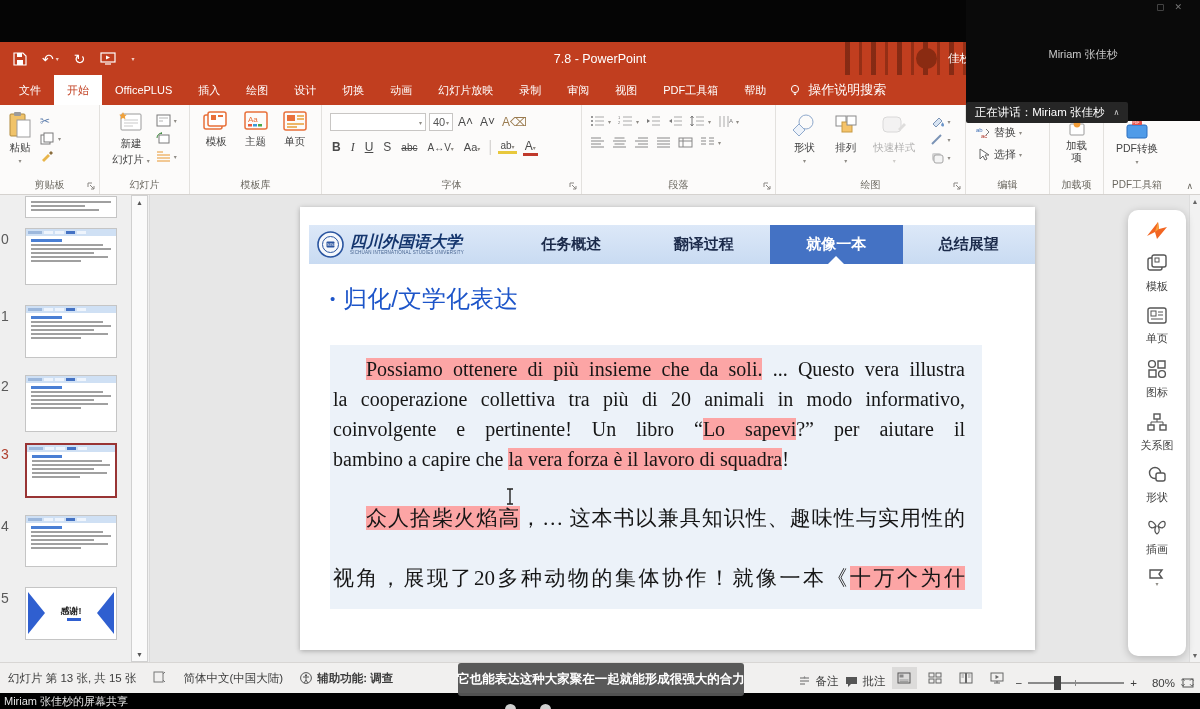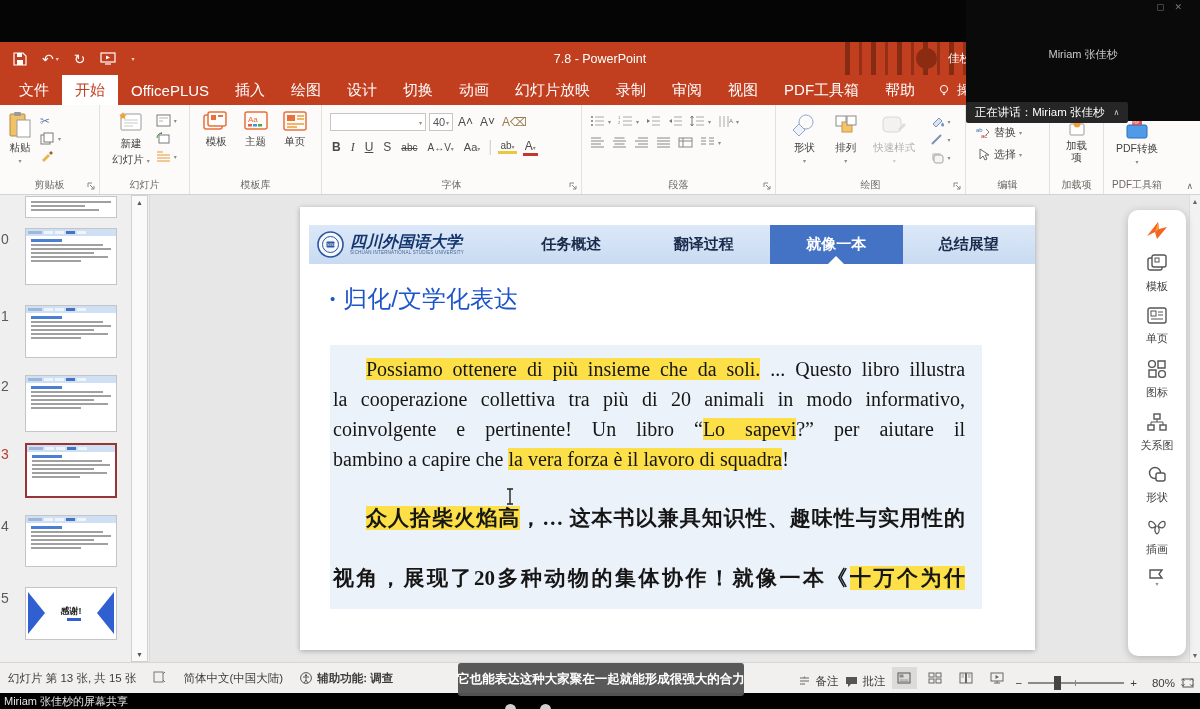--- a/index.html
+++ b/index.html
@@ -27,21 +27,21 @@
   .qat { display:flex; align-items:center; gap:15px; margin-left:13px; font-size:13px; }
   .qat .it { display:flex; align-items:center; gap:2px; cursor:default; }
   .qat .caret { font-size:6px; color:#f3cfc4; }
   .tb-title { position:absolute; left:0; width:1200px; text-align:center; font-size:12.5px; color:#fff; }
   .tb-stripes { position:absolute; left:845px; top:0; width:122px; height:33px;
     background:repeating-linear-gradient(90deg,#7c2712 0 5px,transparent 5px 14px,#8d2c14 14px 17px,transparent 17px 26px); opacity:.85; }
   .tb-avatar { position:absolute; left:916px; top:6px; width:21px; height:21px; border-radius:50%; background:#8a2b12; }
   .tb-account { position:absolute; left:948px; top:9px; font-size:11.5px; color:#fff; }
 
   .tabrow { height:30px; background:#c13e1f; display:flex; align-items:stretch; padding-left:6px; }
-  .rtab { display:flex; align-items:center; padding:0 13px; color:#fff; font-size:15px; white-space:nowrap; }
+  .rtab { display:flex; align-items:center; padding:0 13px; color:#fff; font-size:11px; white-space:nowrap; }
   .rtab.active { background:#fff; color:#c13e1f; }
   .tab-search { display:flex; align-items:center; gap:7px; color:#fff; font-size:13px; margin-left:10px; }
   .bulb { width:12px; height:12px; }
 
   .ribbon { position:relative; height:90px; background:#fcfbfa; border-bottom:1px solid #d5d2cf; display:flex; }
   .rgroup { position:relative; border-right:1px solid #e3e1de; flex:0 0 auto; }
   .glabel { position:absolute; bottom:2px; left:0; width:100%; text-align:center; font-size:10px; color:#6a675f; }
   .launcher { position:absolute; right:3px; bottom:3px; width:9px; height:9px; }
   .grow { position:absolute; top:6px; left:0; width:100%; height:64px; display:flex; }
   .caret { font-size:6px; color:#8f8c86; }
@@ -91,22 +91,22 @@
     border-right:8px solid transparent; border-bottom:8px solid #fff; }
   .stitle { position:absolute; left:30px; top:76px; font-size:24px; color:#1d55c9; }
   .stitle .bullet { font-size:15px; vertical-align:3px; margin-right:8px; }
   .tintbox { position:absolute; left:30px; top:138px; width:652px; height:264px; background:#ecf2f9; }
   .paras { margin:9px 17px 0 3px; }
   .pline { font-family:"Liberation Serif","DejaVu Serif",serif; color:#161616; text-align:justify; text-align-last:justify; }
   .pline.last { text-align-last:left; }
   .pline.first { text-indent:33px; }
   .para-it .pline { font-size:20px; line-height:30px; }
   .para-zh { margin-top:19px; }
-  .para-zh .pline { font-size:21px; line-height:32px; font-weight:bold;margin-top:28px; }
-  .hl { background:#fde047; }
+  .para-zh .pline { font-size:21px; line-height:32px; font-weight:normal;margin-top:28px; }
+  .hl { background:#fca5a5; }
   .ibeam { position:absolute; left:205px; top:281px; }
 
   
   .sidebar { position:absolute; left:1128px; top:15px; width:58px; height:446px; background:#fff; border-radius:10px;
     box-shadow:0 2px 8px rgba(0,0,0,.22); display:flex; flex-direction:column; align-items:center; padding-top:10px; z-index:20; }
   .sb-logo { margin-bottom:12px; }
   .sb-item { display:flex; flex-direction:column; align-items:center; gap:3px; margin-bottom:13px; }
   .sb-item .lbl { font-size:11px; color:#3f3f3f; }
   .sb-more { margin-top:-2px; display:flex; flex-direction:column; align-items:center; color:#666; }
 
@@ -647,21 +647,21 @@
               <div class="snav-it active">就像一本</div>
               <div class="snav-it">总结展望</div>
             </div>
         </div>
 
         <div class="stitle"><span class="bullet">•</span><span>归化/文学化表达</span></div>
 
         <div class="tintbox">
           <div class="paras" id="slide-paras">
               <div class="para para-it">
-                <div class="pline first"><span class="hl">Possiamo ottenere di più insieme che da soli.</span><span> ... Questo libro illustra</span></div>
+                <div class="pline first"><span class="hl">Possiamo ottenere di più insieme che da soli.</span><span> ... Questo vera illustra</span></div>
                 <div class="pline"><span>la cooperazione collettiva tra più di 20 animali in modo informativo,</span></div>
                 <div class="pline"><span>coinvolgente e pertinente! Un libro “</span><span class="hl">Lo sapevi</span><span>?” per aiutare il</span></div>
                 <div class="pline last"><span>bambino a capire che </span><span class="hl">la vera forza è il lavoro di squadra</span><span>!</span></div>
               </div>
               <div class="para para-zh">
                 <div class="pline first"><span class="hl">众人拾柴火焰高</span><span>，… 这本书以兼具知识性、趣味性与实用性的</span></div>
                 <div class="pline"><span>视角，展现了20多种动物的集体协作！就像一本《</span><span class="hl">十万个为什</span></div>
               </div>
             </div>
         </div>

